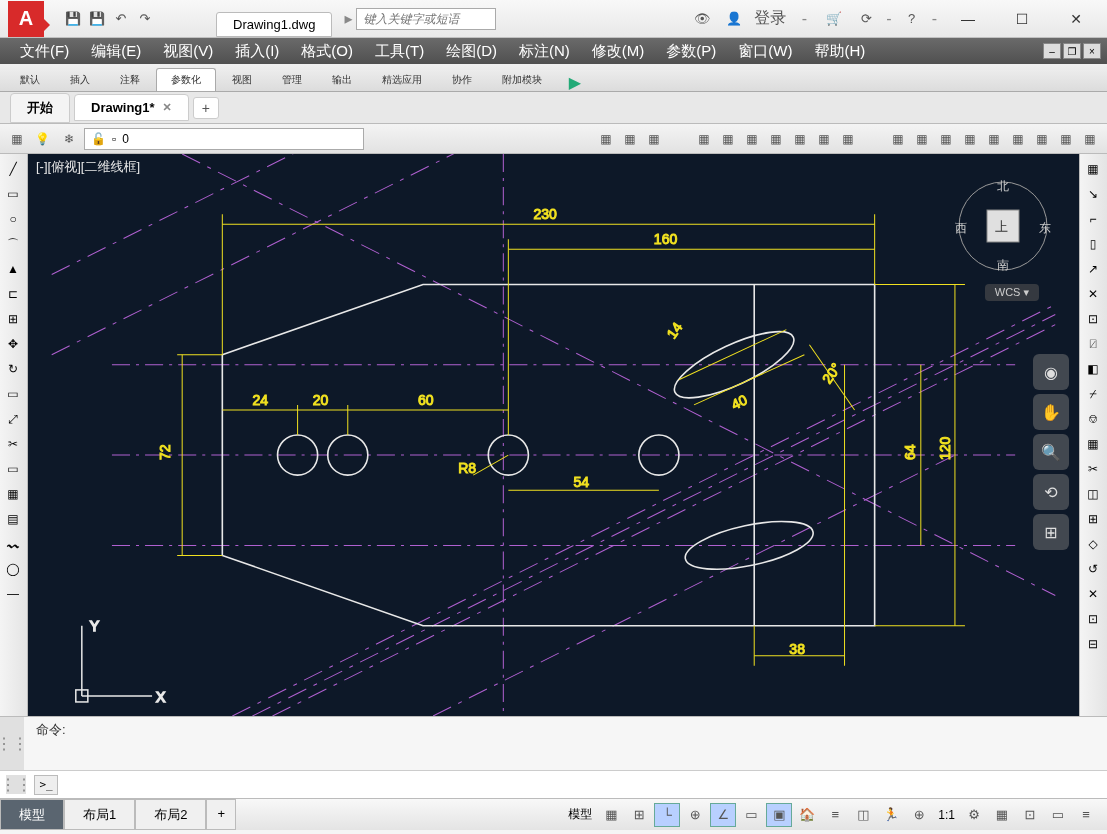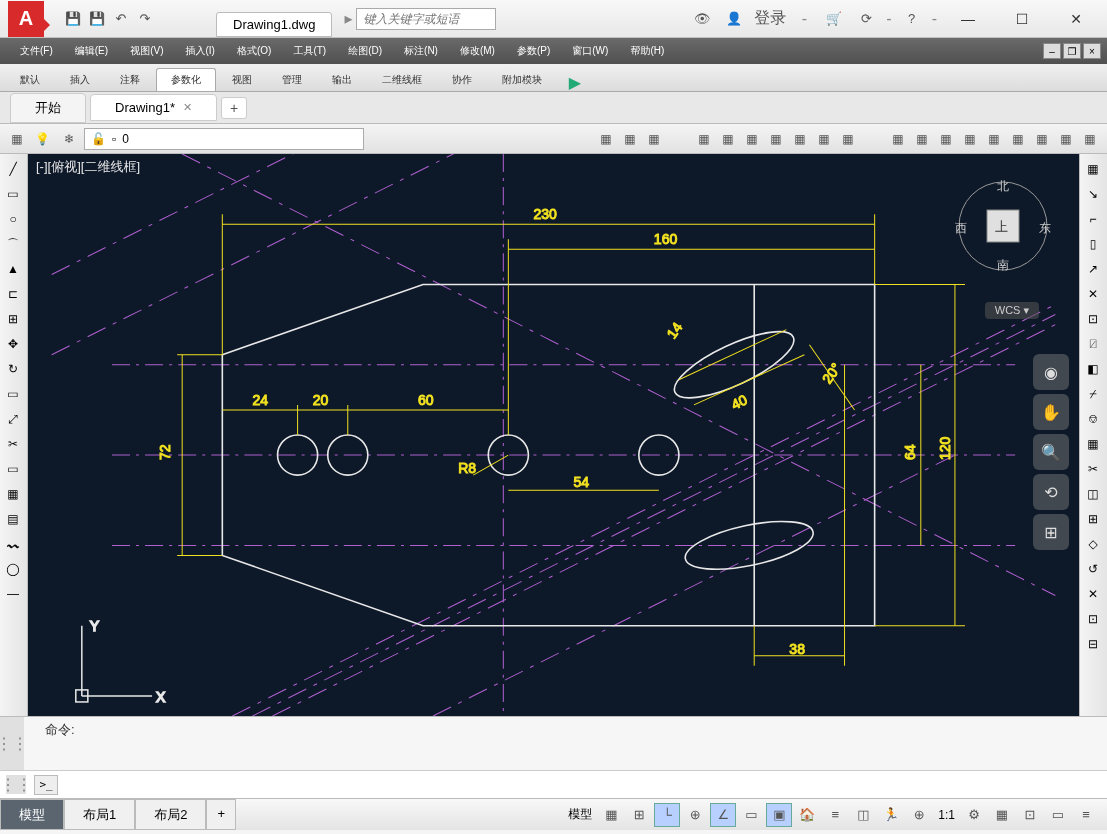--- a/index.html
+++ b/index.html
@@ -11,57 +11,57 @@
 .qat { display: flex; gap: 2px; margin-left: 18px; }
 .qat-btn { width: 22px; height: 22px; display: flex; align-items: center; justify-content: center; font-size: 13px; color: #555; }
 .title-tab { margin-left: 60px; padding: 4px 16px; background: #fff; border: 1px solid #bbb; border-radius: 3px 3px 0 0; font-size: 13px; margin-top: 12px; }
 .search-box { margin-left: 12px; display: flex; align-items: center; }
 .search-box input { width: 140px; height: 22px; font-size: 12px; font-style: italic; padding: 0 6px; border: 1px solid #aaa; }
 .right-controls { margin-left: auto; display: flex; align-items: center; gap: 8px; padding-right: 8px; }
 .ctrl-btn { width: 24px; height: 22px; display: flex; align-items: center; justify-content: center; font-size: 13px; color: #555; }
 .win-btn { width: 46px; height: 30px; display: flex; align-items: center; justify-content: center; font-size: 14px; color: #333; }
 
 .menu-bar { height: 26px; background: linear-gradient(#6a6a6a, #505050); display: flex; align-items: center; padding: 0 10px; gap: 2px; position: relative; }
-.menu-item { color: #fff; font-size: 10px; padding: 3px 10px; }
+.menu-item { color: #fff; font-size: 15px; padding: 3px 10px; }
 .mdi-controls { position: absolute; right: 6px; display: flex; gap: 2px; }
 .mdi-btn { width: 18px; height: 16px; background: #ddd; border: 1px solid #888; font-size: 10px; display: flex; align-items: center; justify-content: center; }
 
 .ribbon-tabs { height: 28px; background: linear-gradient(#f0f0f0, #dcdcdc); display: flex; align-items: flex-end; padding: 0 6px; gap: 2px; border-bottom: 1px solid #aaa; }
 .ribbon-tab { padding: 4px 14px; font-size: 10px; color: #333; }
 .ribbon-tab.active { background: #fff; border: 1px solid #aaa; border-bottom: none; border-radius: 3px 3px 0 0; }
 .ribbon-play { margin-left: 8px; width: 18px; height: 18px; display: flex; align-items: center; justify-content: center; color: #2a7; }
 
 .doc-tabs { height: 32px; background: #e8e8e8; display: flex; align-items: center; padding: 0 10px; gap: 4px; border-bottom: 1px solid #bbb; }
-.doc-tab { padding: 5px 24px; font-size: 13px; border: 1px solid #ccc; background: #f4f4f4; border-radius: 4px 4px 0 0; display: flex; align-items: center; gap: 8px; }
+.doc-tab { padding: 5px 16px; font-size: 13px; border: 1px solid #ccc; background: #f4f4f4; border-radius: 4px 4px 0 0; display: flex; align-items: center; gap: 8px; font-weight: bold; }
 .doc-tab.active { background: #ffffff; }
 .tab-close { font-size: 11px; color: #888; }
 .tab-add { width: 26px; height: 22px; background: #fff; border: 1px solid #ccc; border-radius: 3px; display: flex; align-items: center; justify-content: center; font-size: 14px; color: #555; }
 
 .layer-bar { height: 30px; background: linear-gradient(#f4f4f4, #e2e2e2); display: flex; align-items: center; padding: 0 6px; gap: 4px; border-bottom: 1px solid #bbb; }
 .layer-btn { width: 22px; height: 22px; display: flex; align-items: center; justify-content: center; font-size: 12px; color: #555; }
 .layer-combo { width: 280px; height: 22px; border: 1px solid #aaa; background: #fff; font-size: 12px; padding: 0 6px; display: flex; align-items: center; gap: 6px; }
 
 .main-area { display: flex; height: 562px; }
 .tool-col { width: 28px; background: linear-gradient(90deg, #f4f4f4, #e4e4e4); display: flex; flex-direction: column; padding: 4px 2px; gap: 3px; border-right: 1px solid #bbb; }
 .tool-col.r { border-right: none; border-left: 1px solid #bbb; }
 .tool-btn { width: 22px; height: 22px; display: flex; align-items: center; justify-content: center; font-size: 12px; }
 
 .canvas-wrap { flex: 1; background: #0d1828; position: relative; }
 .viewport-label { position: absolute; left: 8px; top: 4px; color: #e8e8e8; font-size: 13px; z-index: 10; }
 .canvas-svg { width: 100%; height: 100%; }
 
 .viewcube { position: absolute; right: 28px; top: 24px; width: 96px; height: 96px; }
-.wcs { position: absolute; right: 40px; top: 148px; background: rgba(80,80,80,.6); color: #ccc; font-size: 11px; padding: 2px 10px; border-radius: 4px; }
+.wcs { position: absolute; right: 40px; top: 130px; background: rgba(80,80,80,.6); color: #ccc; font-size: 11px; padding: 2px 10px; border-radius: 4px; }
 
 .nav-wheel { position: absolute; right: 6px; top: 200px; width: 44px; display: flex; flex-direction: column; gap: 4px; align-items: center; }
 .nav-btn { width: 36px; height: 36px; background: rgba(120,120,120,.5); border-radius: 6px; display: flex; align-items: center; justify-content: center; font-size: 16px; color: #ddd; }
 
 .cmd-area { height: 54px; background: #f6f6f6; border-top: 1px solid #bbb; display: flex; }
 .cmd-handle { width: 24px; background: #e0e0e0; display: flex; align-items: center; justify-content: center; color: #888; }
-.cmd-text { flex: 1; padding: 4px 21px; font-size: 13px; font-family: monospace; color: #333; }
+.cmd-text { flex: 1; padding: 4px 12px; font-size: 13px; font-family: monospace; color: #333; }
 .cmd-line { white-space: pre; }
 
 .cmd-input-row { height: 28px; background: #fff; border-top: 1px solid #ccc; display: flex; align-items: center; padding: 0 6px; gap: 8px; }
 .cmd-prompt { width: 24px; height: 20px; background: #eee; border: 1px solid #bbb; display: flex; align-items: center; justify-content: center; font-size: 11px; font-family: monospace; }
 .cmd-input { flex: 1; border: none; outline: none; font-style: italic; color: #999; font-size: 13px; }
 
 .status-bar { height: 32px; background: linear-gradient(#f8f8f8, #e4e4e4); display: flex; align-items: center; border-top: 1px solid #bbb; }
 .layout-tabs { display: flex; height: 100%; }
 .layout-tab { padding: 6px 18px; font-size: 13px; border: 1px solid #bbb; background: #f0f0f0; }
 .layout-tab.active { background: #5a6570; color: #fff; }
@@ -123,21 +123,21 @@
 </div>
 
 <div class="ribbon-tabs">
   <div class="ribbon-tab">默认</div>
   <div class="ribbon-tab">插入</div>
   <div class="ribbon-tab">注释</div>
   <div class="ribbon-tab active">参数化</div>
   <div class="ribbon-tab">视图</div>
   <div class="ribbon-tab">管理</div>
   <div class="ribbon-tab">输出</div>
-  <div class="ribbon-tab">二维线框</div>
+  <div class="ribbon-tab">精选应用</div>
   <div class="ribbon-tab">协作</div>
   <div class="ribbon-tab">附加模块</div>
   <div class="ribbon-play">▶</div>
 </div>
 
 <div class="doc-tabs">
   <div class="doc-tab">
       <span>开始</span>
     </div>
   <div class="doc-tab active">

